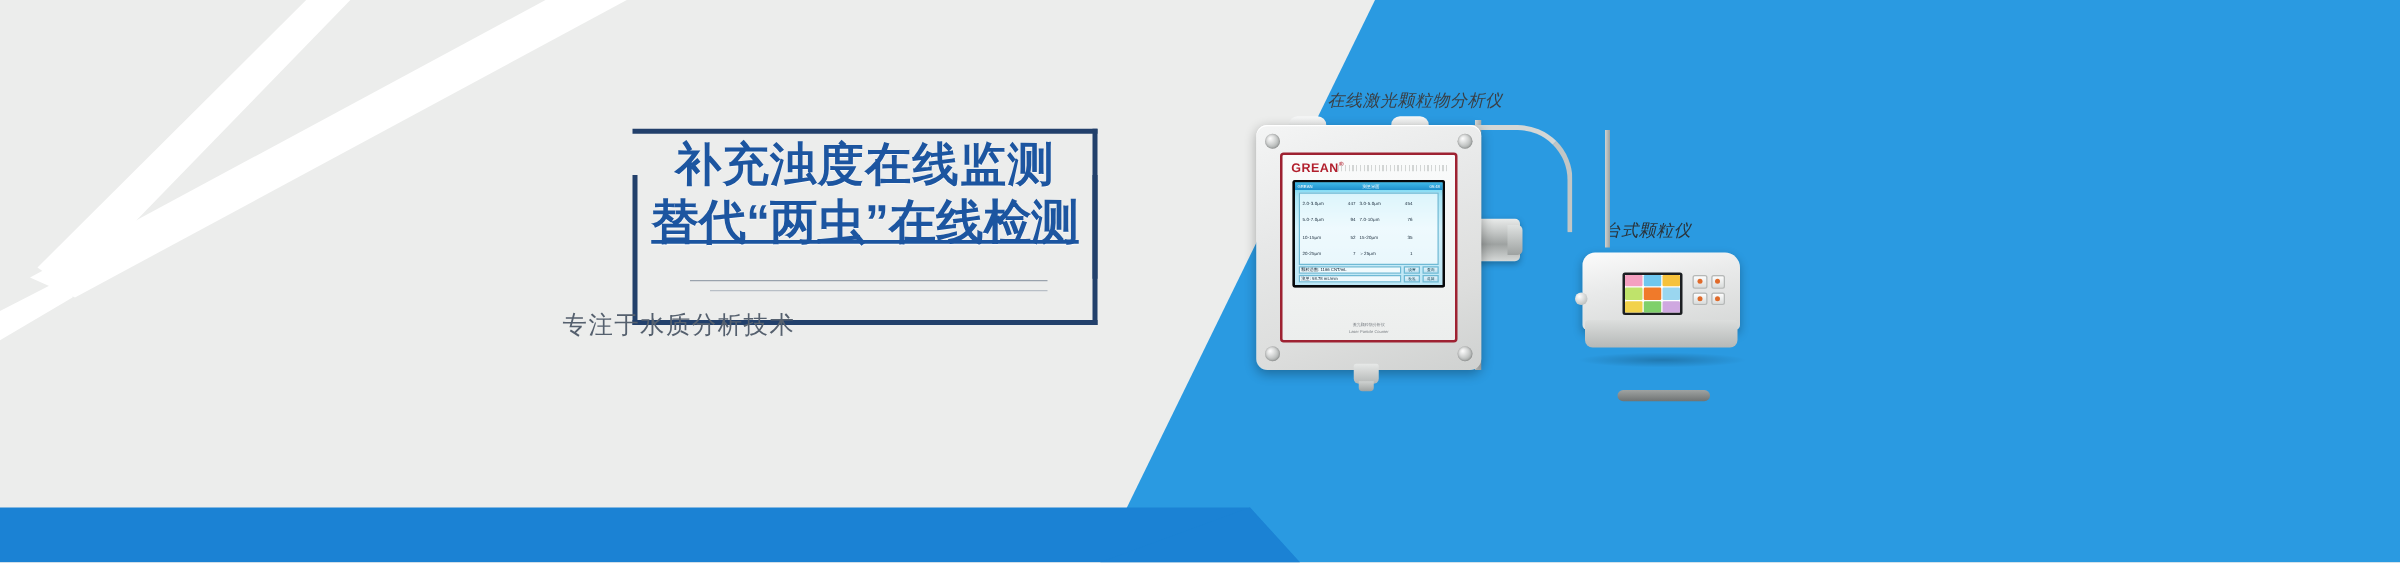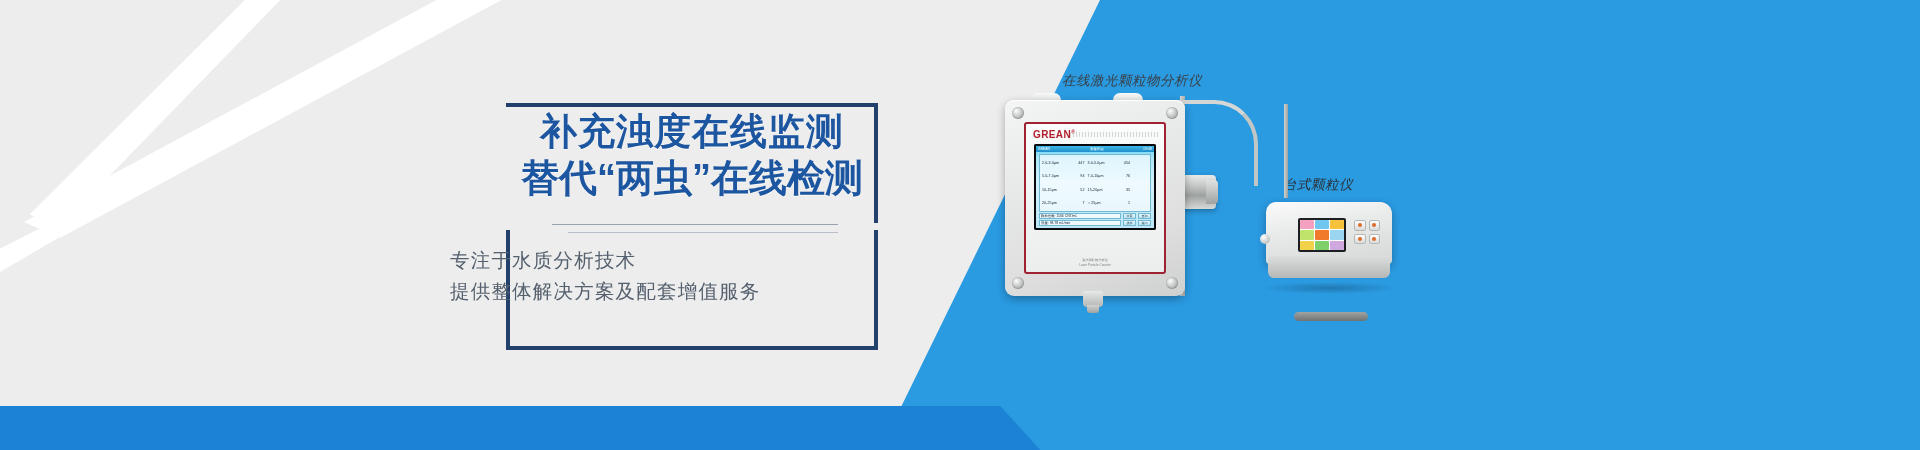--- a/index.html
+++ b/index.html
@@ -12,42 +12,42 @@
   .stage { position:absolute; inset:0; overflow:hidden; }
 
   
   .bg-base { position:absolute; inset:0; background:#ecedec; }
   .bg-svg  { position:absolute; inset:0; }
 
   
   .panel {
     position:absolute;
     left:506px; top:103px;
-    width:372px; height:247px;
+    width:372px; height:157px;
   }
   .corner-tl { left:0; top:0; width:40px; height:120px; border-left-width:4px; }
   .corner-tl-h { left:0; top:0; width:372px; height:4px; background:#22406b; position:absolute; }
   .corner-bl { left:0; bottom:0; width:4px; height:120px; background:#22406b; position:absolute; }
   .corner-br-h { left:0; bottom:0; width:372px; height:4px; background:#22406b; position:absolute; }
   .corner-tr { right:0; top:0; width:4px; height:120px; background:#22406b; position:absolute; }
   .corner-rb { right:0; bottom:0; width:4px; height:120px; background:#22406b; position:absolute; }
 
   .headline {
     position:absolute;
     left:-72px; top:6px;
     width:516px;
     text-align:center;
     color:#1c55a0;
     font-weight:bold;
     font-size:37px;
     line-height:46px;
     letter-spacing:1px;
     text-shadow:0 1px 0 rgba(255,255,255,0.6);
   }
-  .headline .l2 { display:block; font-size:38px; letter-spacing:0px; }
+  .headline .l2 { display:block; font-size:38px; letter-spacing:0px;text-decoration:underline; }
 
   .rule {
     position:absolute;
     left:46px; top:121px;
     width:286px; height:1px;
     background:#9aa3ad;
   }
   .rule2 {
     position:absolute;
     left:62px; top:129px;
@@ -305,21 +305,20 @@
     <div class="headline">
       <span>补充浊度在线监测</span>
       <span class="l2">替代“两虫”在线检测</span>
     </div>
 
     <div class="rule"></div>
     <div class="rule2"></div>
 
     <div class="sub">
       <div>专注于水质分析技术</div>
-      <div>提供整体解决方案及配套增值服务</div>
     </div>
   </div>
 
   <div class="prod-label label-online">在线激光颗粒物分析仪</div>
   <div class="prod-label label-bench">台式颗粒仪</div>
 
   <div class="rail"></div>
   <div class="tube"></div>
   <div class="nut-top"></div>
   <div class="sensor"></div>

